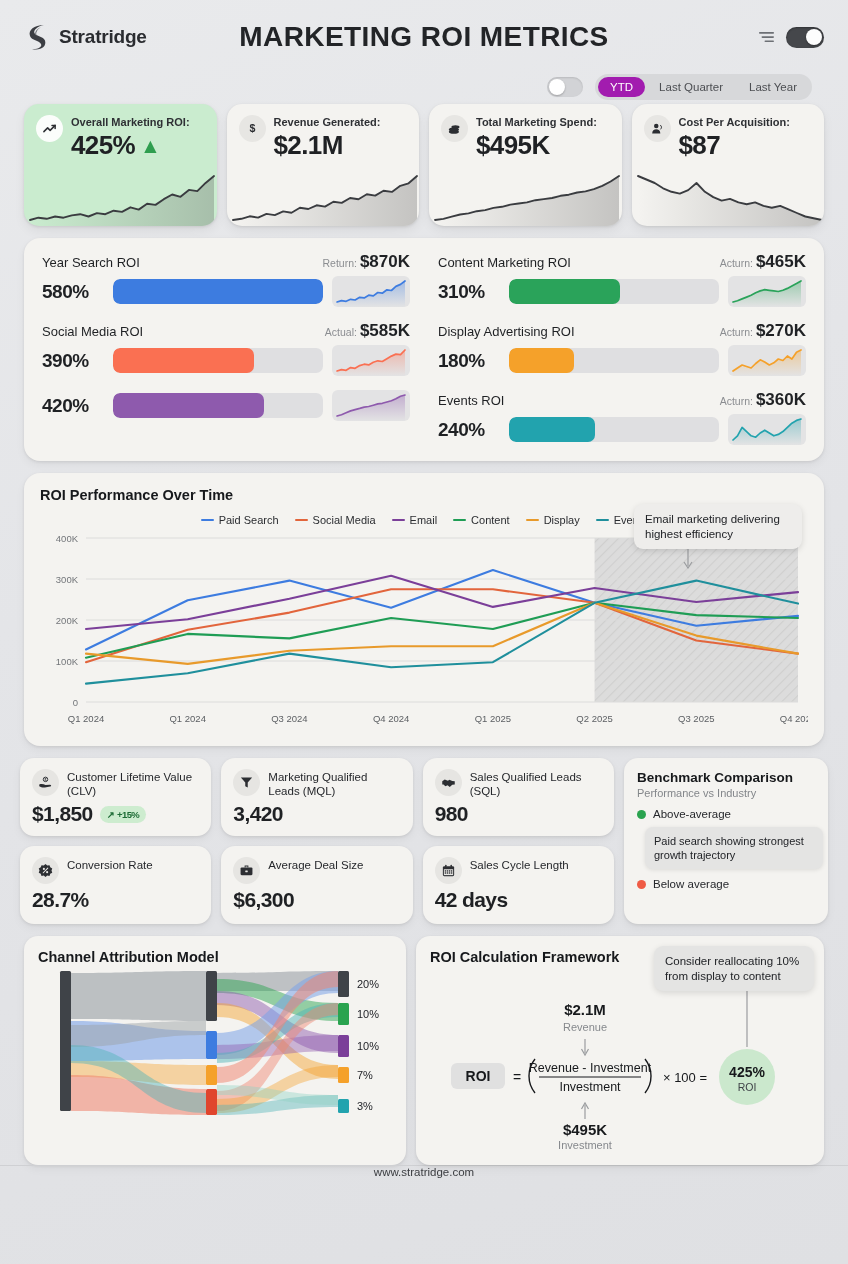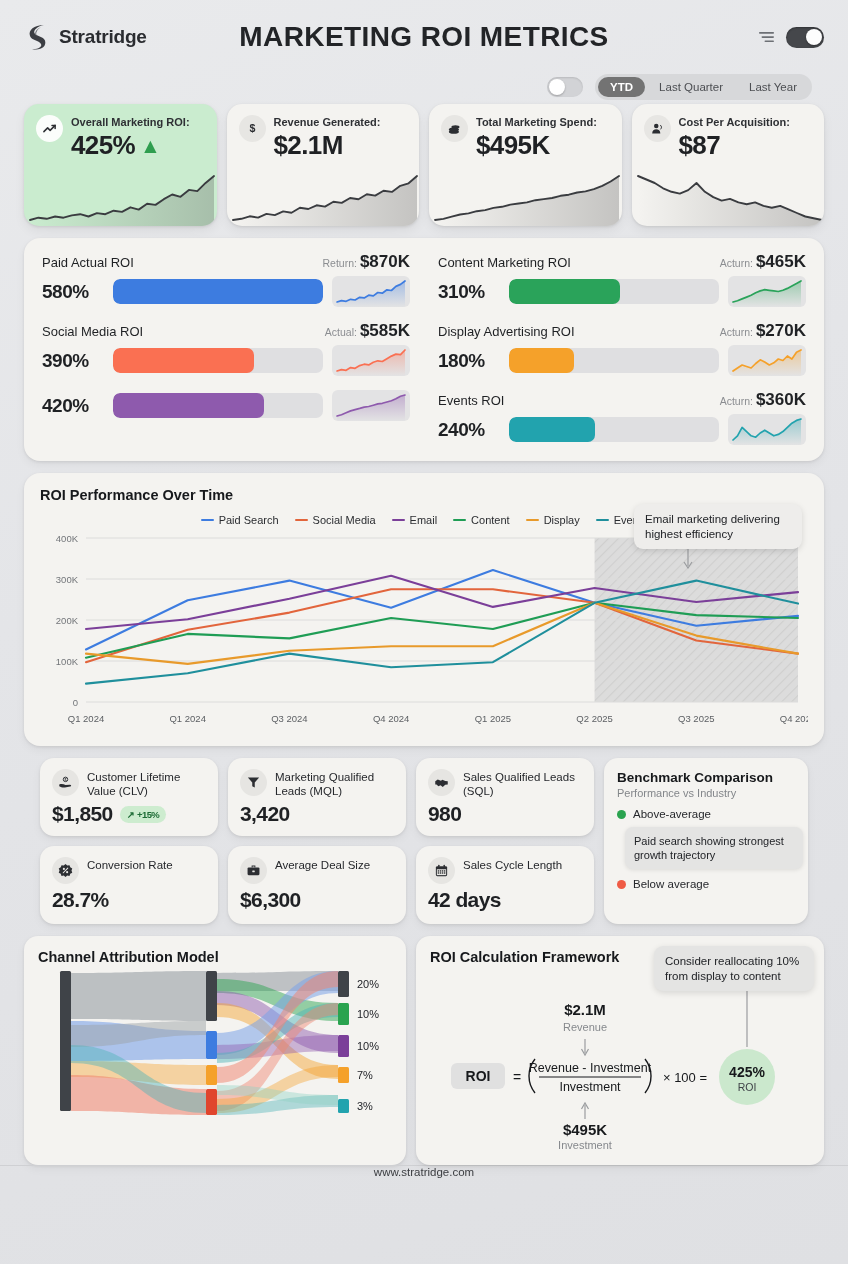--- a/index.html
+++ b/index.html
@@ -49,21 +49,21 @@
     content: ""; position: absolute; top: 2px; left: 2px; width: 16px; height: 16px;
     border-radius: 50%; background: #fff; box-shadow: 0 1px 2px rgba(0,0,0,.25);
   }
   .seg {
     display: flex; align-items: center; background: #d7d8da; border-radius: 13px;
     padding: 3px; gap: 2px;
   }
   .seg-item {
     font-size: 11.5px; padding: 4px 12px; border-radius: 11px; color: #4c4e52; white-space: nowrap;
   }
-  .seg-item.active { background: #737373; color: #fff; font-weight: 700; }
+  .seg-item.active { background: #a21caf; color: #fff; font-weight: 400; }
 
   
   .card {
     background: #f4f3f0; border-radius: 14px;
     box-shadow: 0 1px 3px rgba(0,0,0,.09), 0 4px 10px rgba(0,0,0,.05);
   }
 
   
   .kpi-row { display: flex; gap: 10px; padding: 0 24px; margin-top: 4px; }
   .kpi {
@@ -105,21 +105,21 @@
   .legend-dash { width: 13px; height: 2.6px; border-radius: 2px; }
   .chart-area { position: relative; margin-top: 6px; }
   .callout {
     position: absolute; background: #eeedeb; border-radius: 9px; padding: 8px 11px;
     font-size: 11.5px; line-height: 1.28; color: #222428; width: 168px;
     box-shadow: 0 2px 6px rgba(0,0,0,.13);
   }
   .callout.c1 { top: -28px; right: 6px; }
 
   
-  .metric-wrap { display: flex; gap: 10px; padding: 0 40px; margin-top: 12px; }
+  .metric-wrap { display: flex; gap: 10px; padding: 0 20px; margin-top: 12px; }
   .metric-cols { flex: 1 1 0; display: grid; grid-template-columns: 1fr 1fr 1fr; gap: 10px; }
   .metric {
     border-radius: 14px; background: #f4f3f0; padding: 11px 12px; height: 78px;
     box-shadow: 0 1px 3px rgba(0,0,0,.09), 0 4px 10px rgba(0,0,0,.05);
   }
   .metric-top { display: flex; align-items: flex-start; gap: 8px; }
   .metric-icon {
     width: 27px; height: 27px; border-radius: 50%; background: #e6e5e2; flex: 0 0 27px;
     display: flex; align-items: center; justify-content: center;
   }
@@ -305,21 +305,21 @@
           <path d="M6.0 6.0 L14.4 9.5 L22.7 13.0 L31.1 18.3 L39.5 21.8 L47.8 23.6 L56.2 20.1 L64.5 13.0 L72.9 21.8 L81.3 27.1 L89.6 30.6 L98.0 28.9 L106.4 32.4 L114.7 34.2 L123.1 32.4 L131.5 35.9 L139.8 37.7 L148.2 35.9 L156.5 39.4 L164.9 43.0 L173.3 46.5 L181.6 48.2 L190.0 50.0 L190 56 L6 56 Z" fill="url(#kg3)"></path>
           <path d="M6.0 6.0 L14.4 9.5 L22.7 13.0 L31.1 18.3 L39.5 21.8 L47.8 23.6 L56.2 20.1 L64.5 13.0 L72.9 21.8 L81.3 27.1 L89.6 30.6 L98.0 28.9 L106.4 32.4 L114.7 34.2 L123.1 32.4 L131.5 35.9 L139.8 37.7 L148.2 35.9 L156.5 39.4 L164.9 43.0 L173.3 46.5 L181.6 48.2 L190.0 50.0" fill="none" stroke="#3a3c40" stroke-width="1.9" stroke-linecap="round" stroke-linejoin="round"></path>
         </svg>
       </div>
     </div>
 
   <div class="card roi-panel">
     <div class="roi-grid" id="roi-grid">
         <div class="roi-item">
           <div class="roi-head">
-            <span class="roi-name">Paid Actual ROI</span>
+            <span class="roi-name">Year Search ROI</span>
             <span class="roi-return"><span>Return: </span><b>$870K</b></span>
           </div>
           <div class="roi-body">
             <div class="roi-pct">580%</div>
             <div class="roi-track">
               <div class="roi-fill" style="width: 100%; background: rgb(61, 124, 224);"></div>
             </div>
             <svg class="roi-spark" viewBox="0 0 78 31" preserveAspectRatio="none">
               <defs>
                 <linearGradient id="rg0" x1="0" y1="0" x2="0" y2="1">

